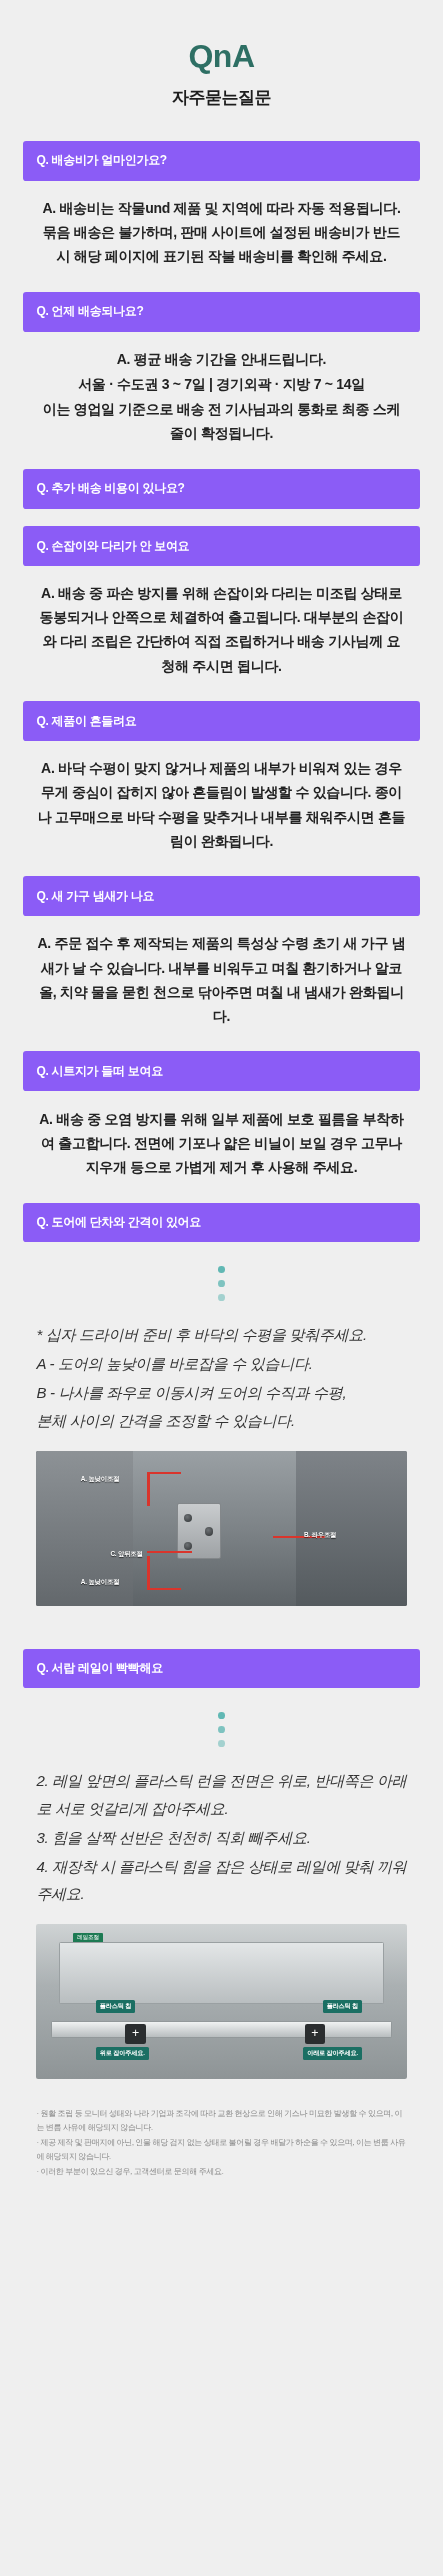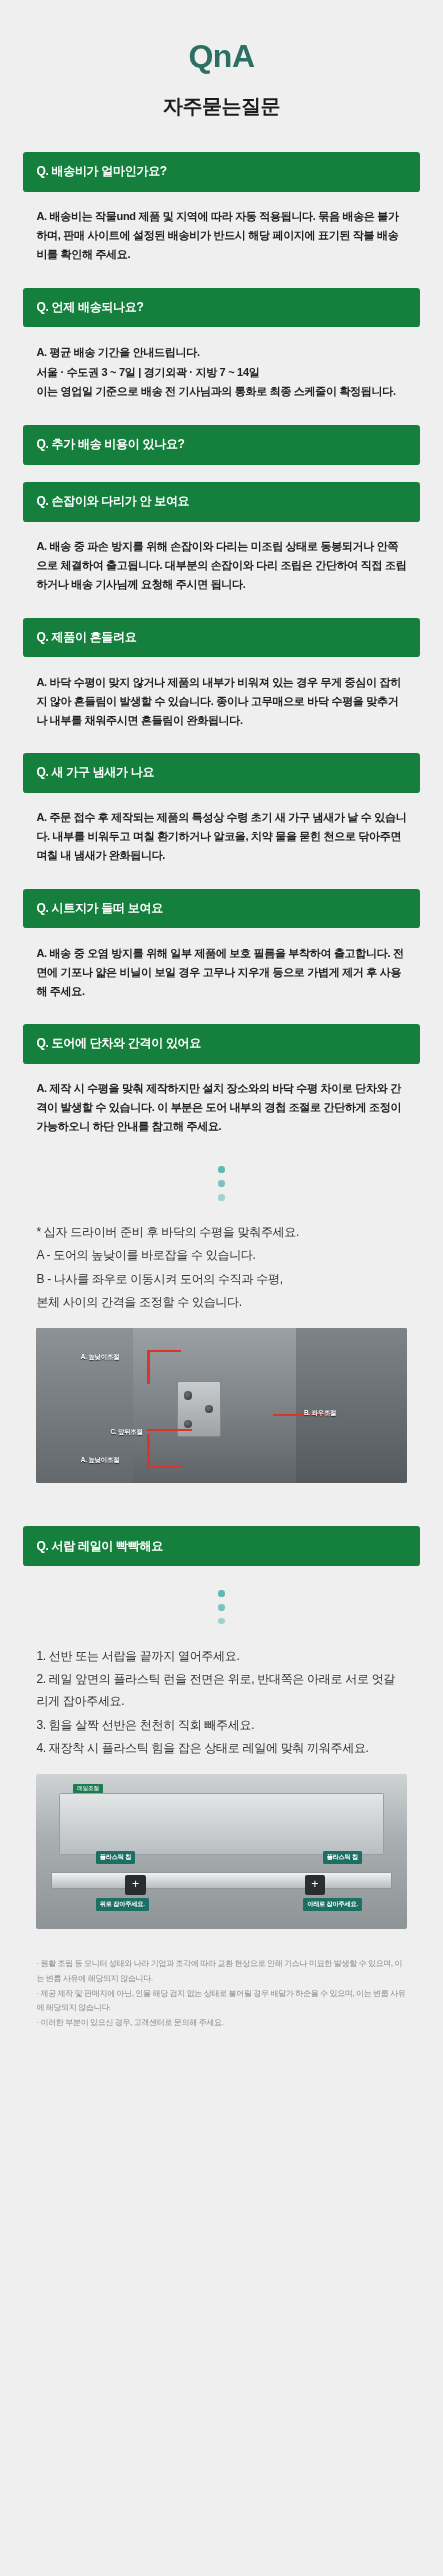--- a/index.html
+++ b/index.html
@@ -26,48 +26,49 @@
     background: #efefef;
   }
   .header .brand {
     font-size: 32px;
     font-weight: bold;
     color: #2e6f64;
     letter-spacing: -0.5px;
     line-height: 1.0;
   }
   .header .subtitle {
-    margin-top: 21px;
-    font-size: 20px;
+    margin-top: 14px;
+    font-size: 17px;
     font-weight: bold;
     color: #1d1d1d;
     letter-spacing: -0.5px;
   }
 
   
   .qna-wrap { padding: 0 23px; }
 
   .qbar {
-    background: #15803d;
+    background: #8b5cf6;
     color: #fff;
     border-radius: 3.1px;
     padding: 11.3px 13.4px;
     font-size: 12px;
     font-weight: bold;
     letter-spacing: -0.3px;
     margin-top: 17.5px;
   }
   .qbar:first-child { margin-top: 0; }
 
   .answer {
     padding: 15.5px 13.4px 5.2px 13.4px;
-    font-size: 11px;
+    font-size: 14px;
     line-height: 1.72;
     letter-spacing: -0.3px;
     color: #222;
+    text-align: center;
   }
   .answer .lead { font-weight: bold; }
   .answer p { margin: 0 0 1px 0; }
   .bold { font-weight: bold; }
 
   
   .dots {
     margin: 24px auto 20.6px auto;
     width: 10.3px;
     text-align: center;
@@ -79,24 +80,25 @@
     background: #58b4b0;
     margin: 0 auto 7.2px auto;
     opacity: .95;
   }
   .dots span:nth-child(2) { opacity: .75; }
   .dots span:nth-child(3) { opacity: .5; }
 
   
   .note {
     padding: 0 13.4px;
-    font-size: 12px;
+    font-size: 15px;
     line-height: 1.85;
     letter-spacing: -0.3px;
     color: #333;
+    font-style: italic;
   }
   .note div { margin-bottom: 1px; }
 
   
   .figure {
     margin: 15.5px 13.4px 0 13.4px;
     border-radius: 2.1px;
     overflow: hidden;
     position: relative;
   }
@@ -247,23 +249,20 @@
     <div class="answer">
       <p class="bold">A. 주문 접수 후 제작되는 제품의 특성상 수령 초기 새 가구 냄새가 날 수 있습니다. 내부를 비워두고 며칠 환기하거나 알코올, 치약 물을 묻힌 천으로 닦아주면 며칠 내 냄새가 완화됩니다.</p>
     </div>
 
     <div class="qbar">Q. 시트지가 들떠 보여요</div>
     <div class="answer">
       <p class="bold">A. 배송 중 오염 방지를 위해 일부 제품에 보호 필름을 부착하여 출고합니다. 전면에 기포나 얇은 비닐이 보일 경우 고무나 지우개 등으로 가볍게 제거 후 사용해 주세요.</p>
     </div>
 
     <div class="qbar">Q. 도어에 단차와 간격이 있어요</div>
-    <div class="answer">
-      <p class="bold">A. 제작 시 수평을 맞춰 제작하지만 설치 장소와의 바닥 수평 차이로 단차와 간격이 발생할 수 있습니다. 이 부분은 도어 내부의 경첩 조절로 간단하게 조정이 가능하오니 하단 안내를 참고해 주세요.</p>
-    </div>
 
     <div class="dots">
       <span></span>
       <span></span>
       <span></span>
     </div>
 
     <div class="note">
       <div>* 십자 드라이버 준비 후 바닥의 수평을 맞춰주세요.</div>
       <div>A - 도어의 높낮이를 바로잡을 수 있습니다.</div>
@@ -299,21 +298,20 @@
 
     <div class="qbar" style="margin-top:43px;">Q. 서랍 레일이 빡빡해요</div>
 
     <div class="dots">
       <span></span>
       <span></span>
       <span></span>
     </div>
 
     <div class="note">
-      <div>1. 선반 또는 서랍을 끝까지 열어주세요.</div>
       <div>2. 레일 앞면의 플라스틱 런을 전면은 위로, 반대쪽은 아래로 서로 엇갈리게 잡아주세요.</div>
       <div>3. 힘을 살짝 선반은 천천히 직회 빼주세요.</div>
       <div>4. 재장착 시 플라스틱 힘을 잡은 상태로 레일에 맞춰 끼워주세요.</div>
     </div>
 
     <div class="figure">
       <div class="fig-rail">
         <div class="greentop">레일조절</div>
         <div class="basket"></div>
         <div class="railbar"></div>

